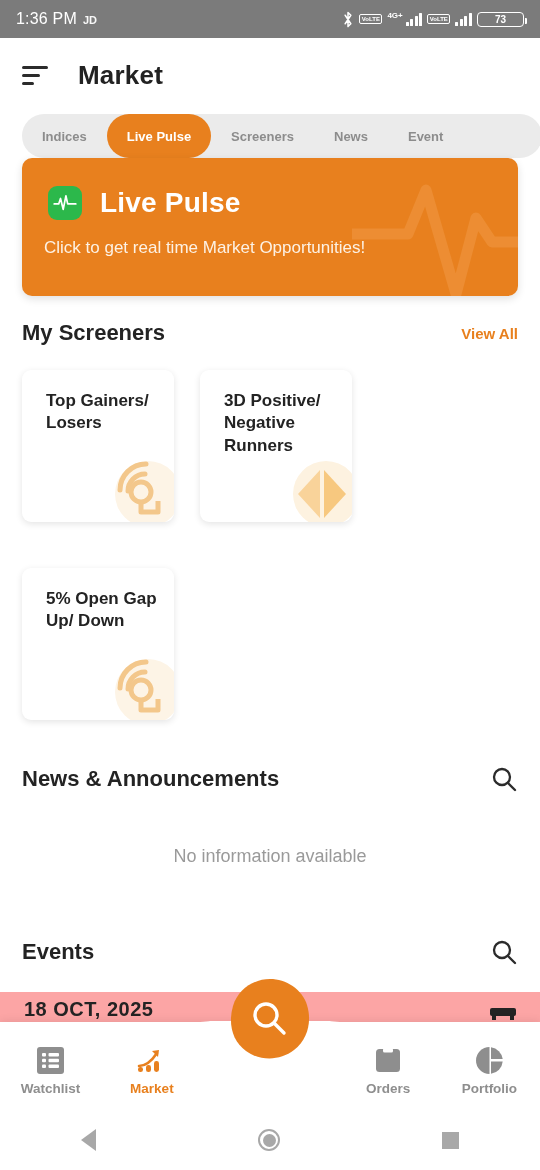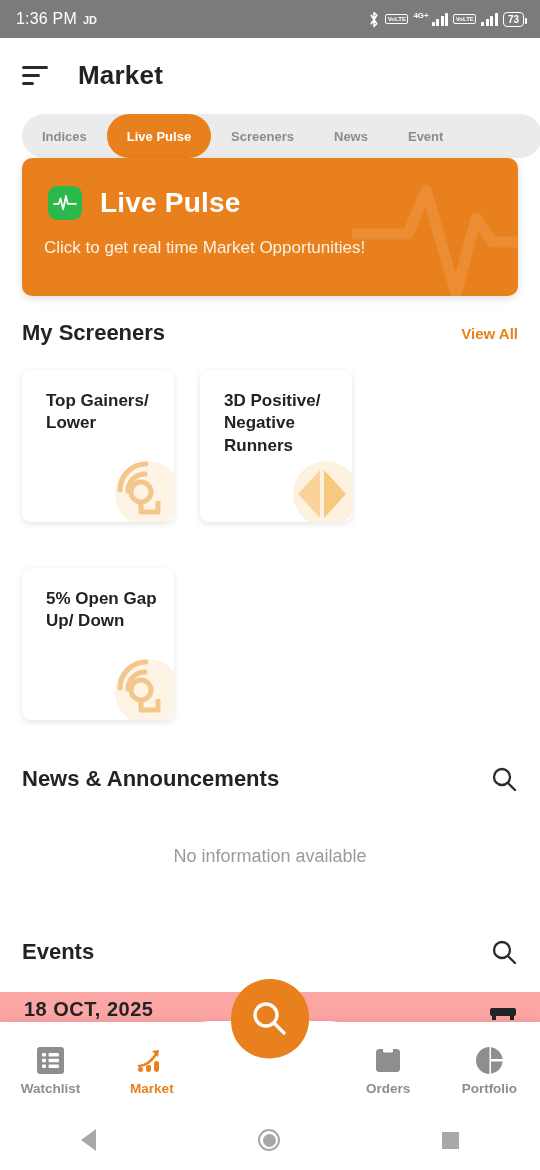--- a/index.html
+++ b/index.html
@@ -27,21 +27,21 @@
     font-size:6px; line-height:6px; font-weight:700;
     border:1.3px solid #fff; border-radius:2px;
     padding:1px 1.5px; text-align:center; letter-spacing:0;
   }
   .fourg { font-size:8px; font-weight:700; position:relative; top:-4px; margin-right:-2px;}
   .bars { display:flex; align-items:flex-end; gap:1.5px; height:14px; }
   .bars i { display:block; width:3px; background:#fff; border-radius:.5px; }
   .bars i:nth-child(1){height:4px;} .bars i:nth-child(2){height:7px;}
   .bars i:nth-child(3){height:10px;} .bars i:nth-child(4){height:13px;}
   .batt {
-    border:1.5px solid #fff; border-radius:4px; padding:1px 4px;
+    border:1.5px solid #fff; border-radius:4px; padding:1px 17px;
     font-size:10px; font-weight:700; position:relative;
   }
   .batt::after{content:"";position:absolute;right:-4px;top:5px;width:2.5px;height:6px;background:#fff;border-radius:0 1px 1px 0;}
 
   
   .appheader { position:absolute; top:38px; left:0; width:540px; height:74px;
     display:flex; align-items:center; padding-left:22px; gap:30px; background:#fff; }
   .hamburger { width:26px; height:20px; display:flex; flex-direction:column; justify-content:center; gap:5px; cursor:pointer; }
   .hamburger span { display:block; height:3px; background:#2b2b2b; border-radius:2px; }
   .hamburger span:nth-child(1){width:26px;}
@@ -182,21 +182,21 @@
     <div class="pulse-sub">Click to get real time Market Opportunities!</div>
   </div>
 
   <div class="sec-row" style="top:320px;">
     <span class="sec-title">My Screeners</span>
     <span class="view-all">View All</span>
   </div>
 
   <div class="cards" style="top:370px;">
     <div class="card">
-      <div class="card-label">Top Gainers/ Lower</div>
+      <div class="card-label">Top Gainers/ Losers</div>
       <svg class="card-ico" viewBox="0 0 78 78">
         <circle cx="52" cy="50" r="33" fill="#fdf4e6"></circle>
         <path d="M24 46 A26 26 0 0 1 50 20" fill="none" stroke="#f3c78b" stroke-width="5" stroke-linecap="round"></path>
         <path d="M32 47 A17 17 0 0 1 49 30" fill="none" stroke="#f3c78b" stroke-width="5" stroke-linecap="round"></path>
         <circle cx="45" cy="48" r="10" fill="none" stroke="#f3c78b" stroke-width="5"></circle>
         <path d="M45 58 L45 68 L62 68 L62 57" fill="none" stroke="#f3c78b" stroke-width="5" stroke-linejoin="round"></path>
       </svg>
     </div>
     <div class="card">
       <div class="card-label">3D Positive/ Negative Runners</div>

